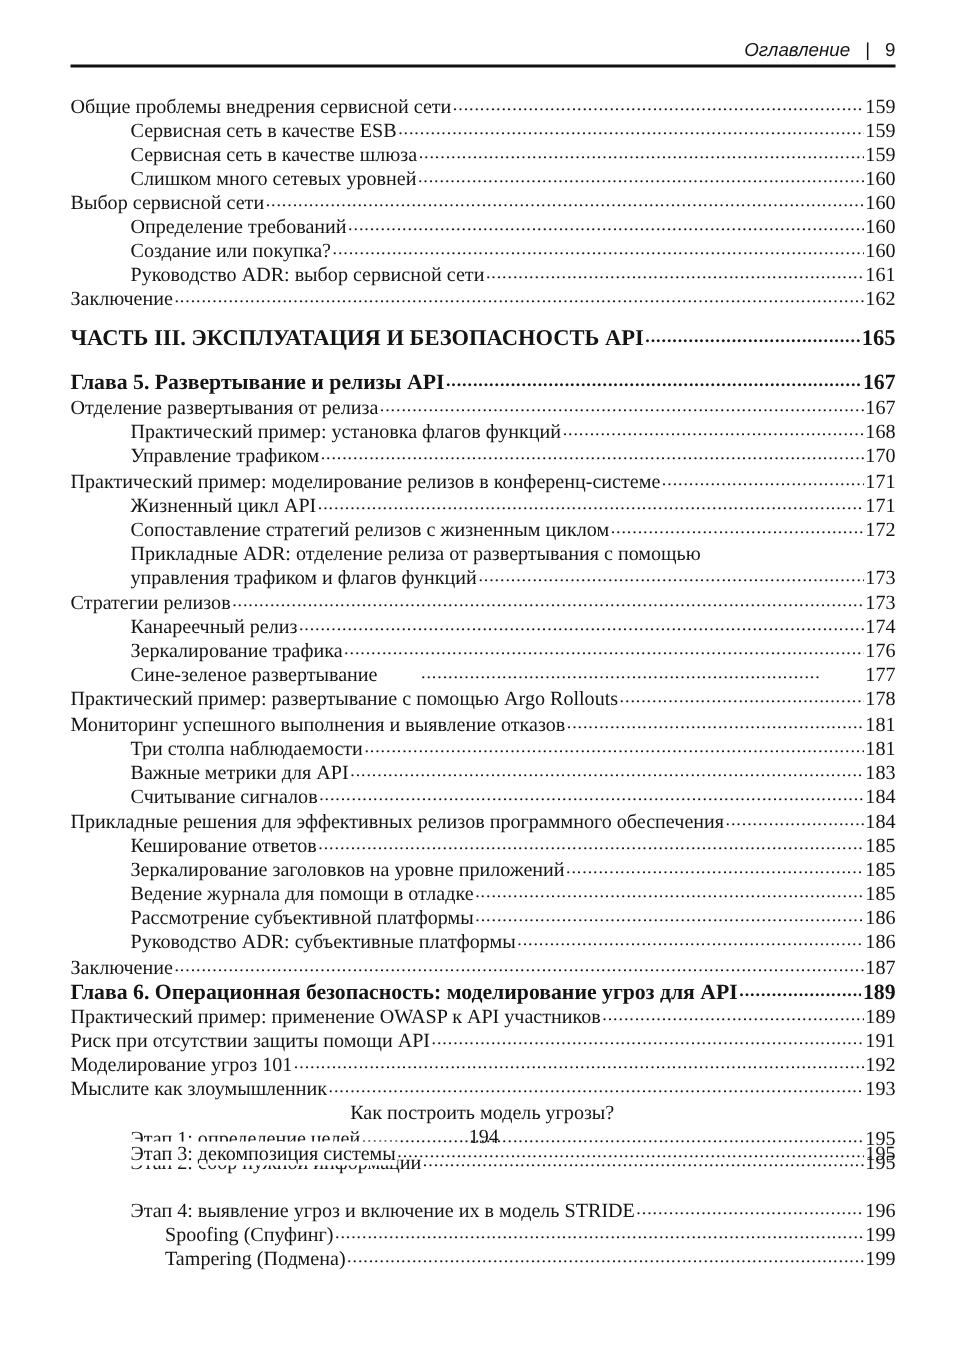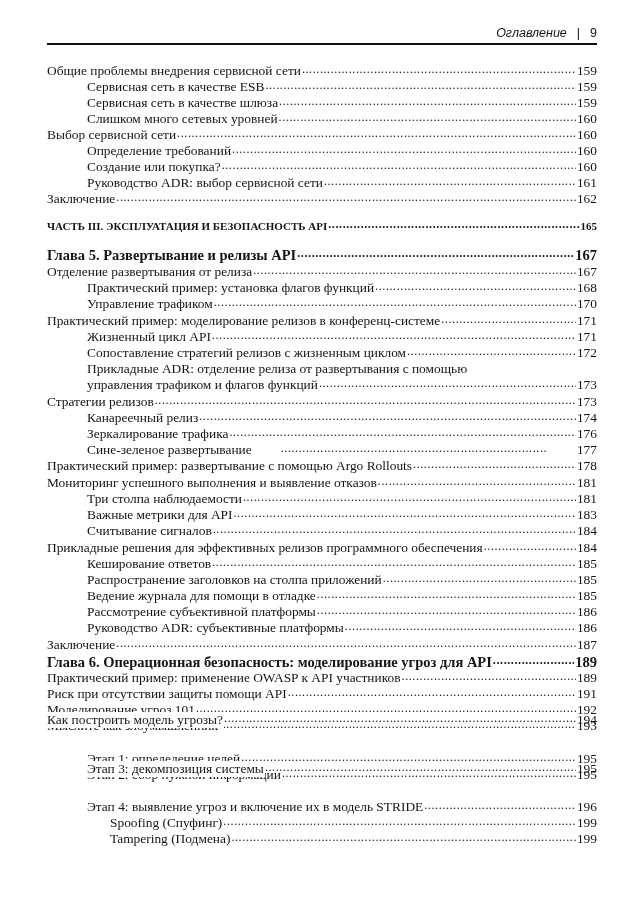--- a/index.html
+++ b/index.html
@@ -14,21 +14,21 @@
   .row { position: absolute; left: 47px; width: 550px; height: 16px; display: flex; align-items: center;
          font-size: 13.4px; line-height: 16px; white-space: nowrap; }
   .row .t { flex: 0 0 auto; background: #fff; padding-right: 1px; }
   .row .dots { flex: 1 1 auto; overflow: hidden; position: relative; height: 16px; }
   .row .dots::before { content: "....................................................................................................................................................................................................................................................................................................................";
                        position: absolute; left: 0; bottom: 2px; letter-spacing: 0.6px; font-size: 12px; }
   .row .p { flex: 0 0 auto; padding-left: 1px; }
   .l1 { padding-left: 0; }
   .l2 .t { margin-left: 40px; }
   .l3 .t { margin-left: 63px; }
-  .part { font-weight: bold; font-size: 11px; height: 18px; line-height: 18px; }
+  .part { font-weight: bold; font-size: 15px; height: 18px; line-height: 18px; }
   .part .dots { height: 18px; }
   .chap { font-weight: bold; font-size: 14.5px; height: 18px; line-height: 18px; }
   .chap .dots { height: 18px; }
   .cont { position: absolute; left: 87px; height: 16px; font-size: 13.4px; line-height: 16px; white-space: nowrap; }
 </style>
 </head>
 <body>
 
 <div class="header">
   <span>Оглавление</span><span class="sep">|</span><span class="num">9</span>
@@ -176,21 +176,21 @@
       <span class="t">Прикладные решения для эффективных релизов программного обеспечения</span>
       <span class="dots"></span>
       <span class="p">184</span>
     </div>
     <div class="row l2" style="top: 556px;">
       <span class="t">Кеширование ответов</span>
       <span class="dots"></span>
       <span class="p">185</span>
     </div>
     <div class="row l2" style="top: 572px;">
-      <span class="t">Распространение заголовков на столпа приложений</span>
+      <span class="t">Зеркалирование заголовков на уровне приложений</span>
       <span class="dots"></span>
       <span class="p">185</span>
     </div>
     <div class="row l2" style="top: 588px;">
       <span class="t">Ведение журнала для помощи в отладке</span>
       <span class="dots"></span>
       <span class="p">185</span>
     </div>
     <div class="row l2" style="top: 604px;">
       <span class="t">Рассмотрение субъективной платформы</span>
@@ -225,21 +225,21 @@
     <div class="row l1" style="top: 702px;">
       <span class="t">Моделирование угроз 101</span>
       <span class="dots"></span>
       <span class="p">192</span>
     </div>
     <div class="row l1" style="top: 718px;">
       <span class="t">Мыслите как злоумышленник</span>
       <span class="dots"></span>
       <span class="p">193</span>
     </div>
-    <div class="row l1" style="top: 712px;">
+    <div class="row l1" style="top: 734px; flex-direction: column;">
       <span class="t">Как построить модель угрозы?</span>
       <span class="dots"></span>
       <span class="p">194</span>
     </div>
     <div class="row l2" style="top: 751px;">
       <span class="t">Этап 1: определение целей</span>
       <span class="dots"></span>
       <span class="p">195</span>
     </div>
     <div class="row l2" style="top: 767px;">

